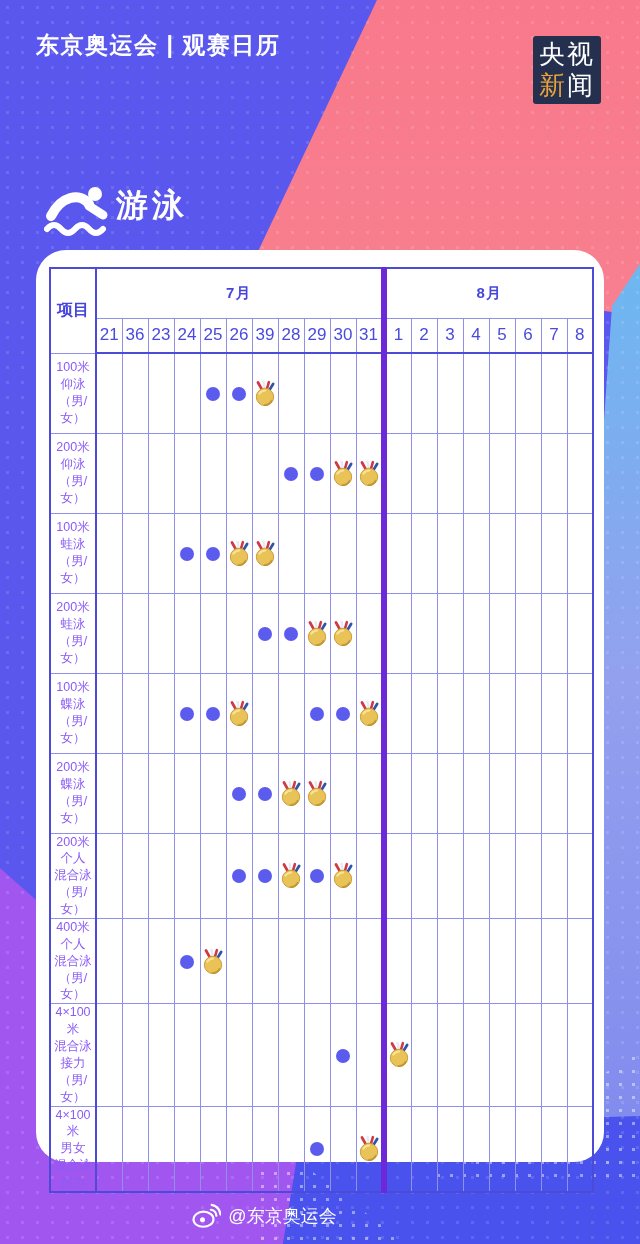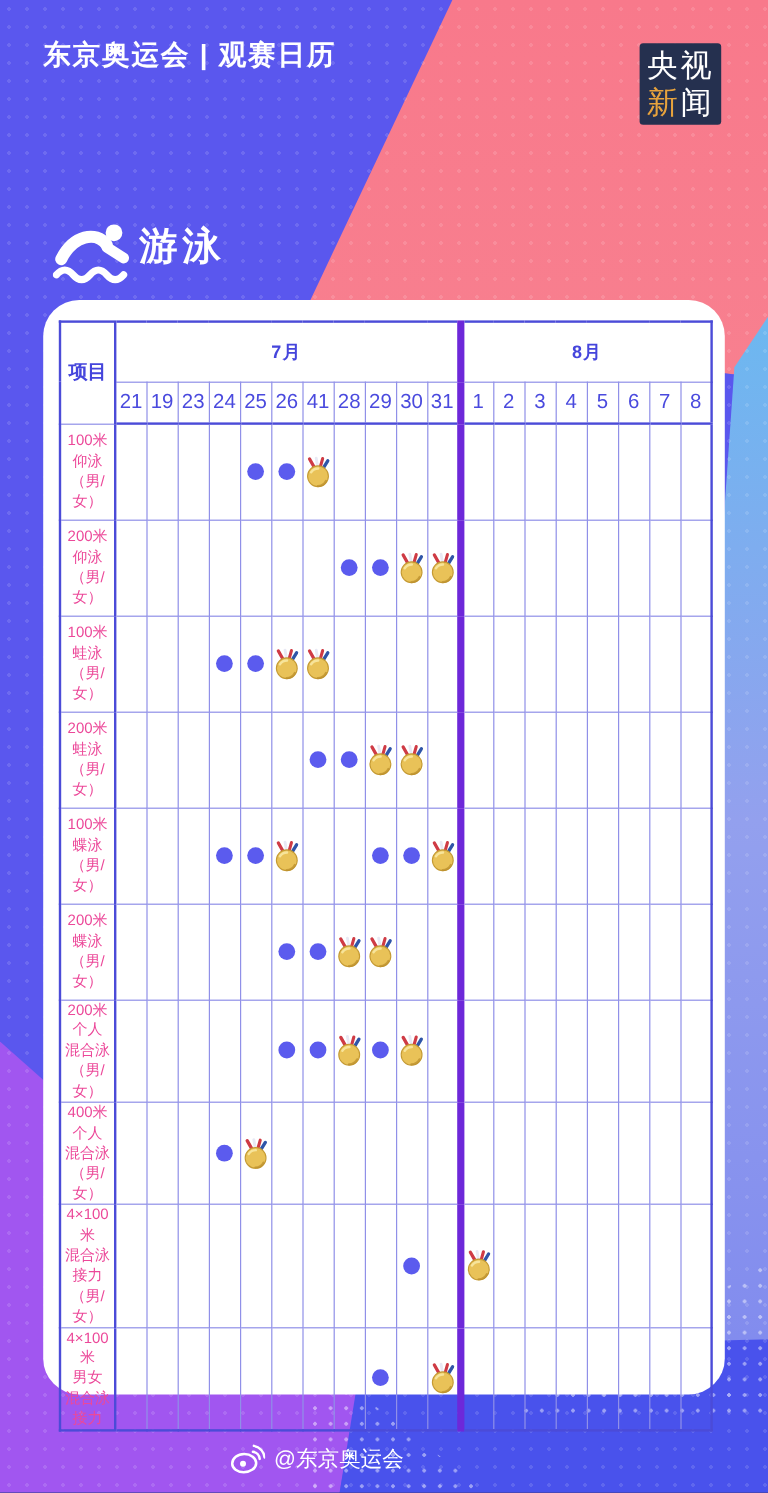--- a/index.html
+++ b/index.html
@@ -39,21 +39,21 @@
   #cal-table th,#cal-table td{border:1px solid #9090e8;padding:0;text-align:center;
     vertical-align:middle;overflow:hidden;}
   #cal-table .maj-left{border-left:6px solid #6d28d9;}
   .months-row{height:50px;}
   .days-row{height:35px;}
   .days-row th{border-bottom:2px solid #4b4bd8 !important;}
   .event-row{height:80px;}
   th.corner{border-right:2px solid #4b4bd8 !important;font-size:16px;font-weight:bold;color:#4545dc;}
   th.month{font-size:15px;font-weight:bold;color:#4545dc;letter-spacing:1px;}
   th.day{font-size:17px;font-weight:500;color:#4a4ade;}
-  th.label{font-size:12.5px;font-weight:500;color:#ec4899;white-space:pre-line;
+  th.label{font-size:12.5px;font-weight:500;color:#8b5cf6;white-space:pre-line;
     line-height:1.35;border-right:2px solid #4b4bd8 !important;}
   .dot{display:inline-block;width:14px;height:14px;border-radius:50%;background:#5b5bee;
     vertical-align:middle;}
   .medal{vertical-align:middle;}
 
   .source-note{position:absolute;left:0;right:0;top:1181px;text-align:center;
     padding-left:56px;color:#fff;font-size:17px;font-weight:bold;letter-spacing:0.5px;}
   .credit{position:absolute;top:1203px;left:0;right:0;display:flex;justify-content:center;
     align-items:center;gap:7px;transform:translateX(-56px);color:#fff;font-size:18px;font-weight:500;}
 </style>
@@ -111,26 +111,26 @@
           <col style="width: 26px;">
         </colgroup>
         <thead>
           <tr class="months-row">
             <th rowspan="2" class="corner">项目</th>
             <th colspan="11" class="month">7月</th>
             <th colspan="8" class="month maj-left">8月</th>
           </tr>
           <tr class="days-row">
             <th class="day">21</th>
-            <th class="day">19</th>
+            <th class="day">36</th>
             <th class="day">23</th>
             <th class="day">24</th>
             <th class="day">25</th>
             <th class="day">26</th>
-            <th class="day">41</th>
+            <th class="day">39</th>
             <th class="day">28</th>
             <th class="day">29</th>
             <th class="day">30</th>
             <th class="day">31</th>
             <th class="day maj-left">1</th>
             <th class="day">2</th>
             <th class="day">3</th>
             <th class="day">4</th>
             <th class="day">5</th>
             <th class="day">6</th>

